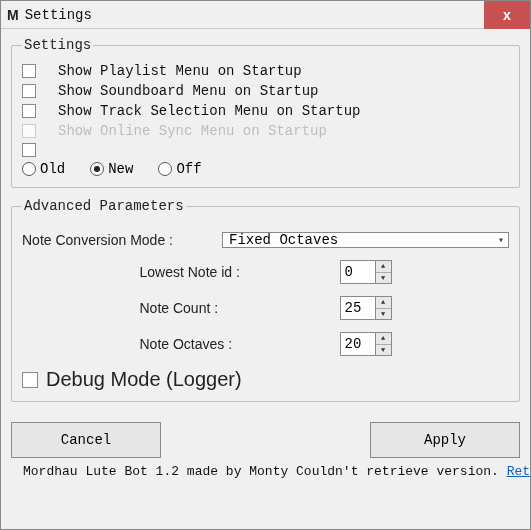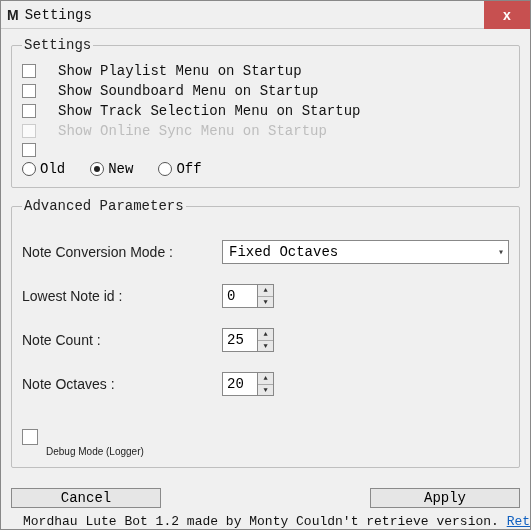--- a/index.html
+++ b/index.html
@@ -104,31 +104,32 @@
     border-radius: 50%;
   }
   .radiolbl {
     font-family: "SimSun","Courier New",monospace;
     font-size: 14px;
   }
   .radio-item { display: flex; align-items: center; gap: 4px; }
 
   .param-row {
     display: flex; align-items: center;
-    margin: 20px 0;
+    margin: 12px 0;
+    justify-content: center;
   }
   .param-row .plabel {
     width: 200px;
     font-family: Arial, sans-serif;
     font-size: 14px;
     color: #222;
   }
   .combo {
     flex: 1;
-    height: 24px;
+    height: 16px;
     border: 1px solid #888;
     background: #fff;
     display: flex; align-items: center; justify-content: space-between;
     padding: 0 4px 0 6px;
     font-family: "SimSun","Courier New",monospace;
     font-size: 14px;
   }
   .combo .chev {
     font-size: 10px; color: #444;
   }
@@ -163,29 +164,29 @@
   .debugrow {
     display: flex; align-items: center; gap: 8px;
     margin-top: 10px;
   }
   .debugrow .dbox {
     width: 16px; height: 16px;
     border: 1px solid #888; background: #fff;
   }
   .debugrow .dlabel {
     font-family: Arial, sans-serif;
-    font-size: 10px; color: #222; margin-top: 30px;
+    font-size: 20px; color: #222;
   }
 
   .btnrow {
     display: flex; justify-content: space-between;
     padding: 6px 10px 4px 10px;
   }
   .btn {
-    width: 150px; height: 20px;
+    width: 150px; height: 36px;
     border: 1px solid #8a8a8a;
     background: #e6e6e6;
     display: flex; align-items: center; justify-content: center;
     font-family: "SimSun","Courier New",monospace;
     font-size: 14px;
     cursor: pointer;
   }
   .statusbar {
     padding: 2px 6px 6px 22px;
     font-family: "SimSun","Courier New",monospace;

